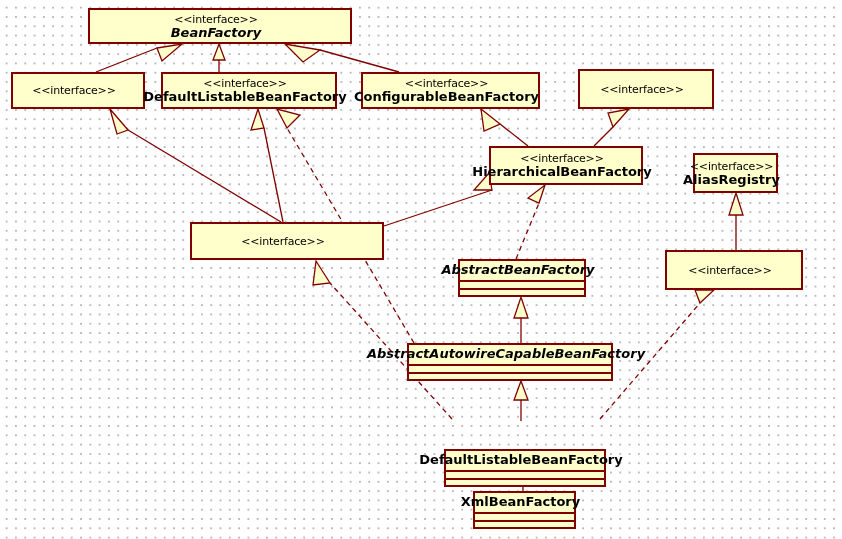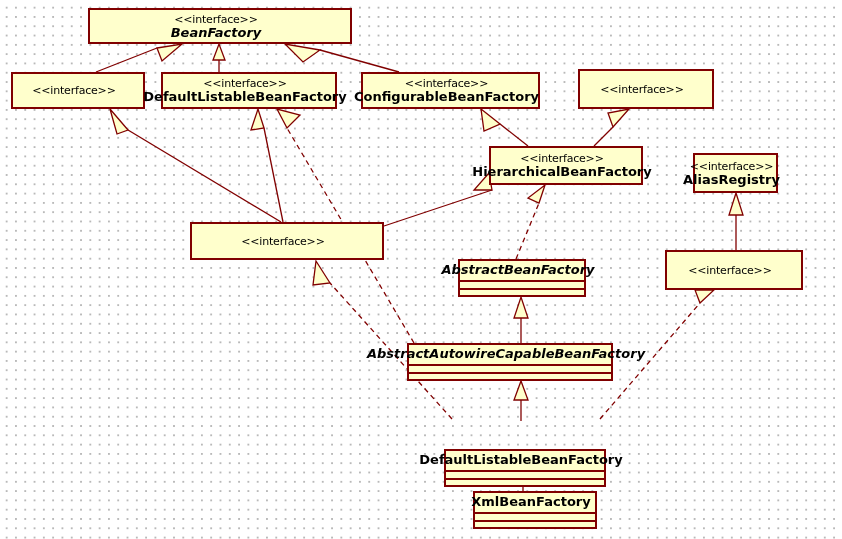--- a/index.html
+++ b/index.html
@@ -215,21 +215,21 @@
         <div class="compartment"></div>
         <div class="compartment"></div>
       </div>
       <div class="node" style="left: 444px; top: 421px; width: 162px; height: 38px; margin-top: 28px;">
         <div class="hdr">
           <div class="nm">DefaultListableBeanFactory</div>
         </div>
         <div class="compartment"></div>
         <div class="compartment"></div>
       </div>
-      <div class="node" style="left: 473px; top: 491px; width: 124px; height: 38px;">
+      <div class="node" style="left: 473px; top: 491px; width: 103px; height: 38px;">
         <div class="hdr">
           <div class="nm">XmlBeanFactory</div>
         </div>
         <div class="compartment"></div>
         <div class="compartment"></div>
       </div>
     </div>
 
 </div>
 

